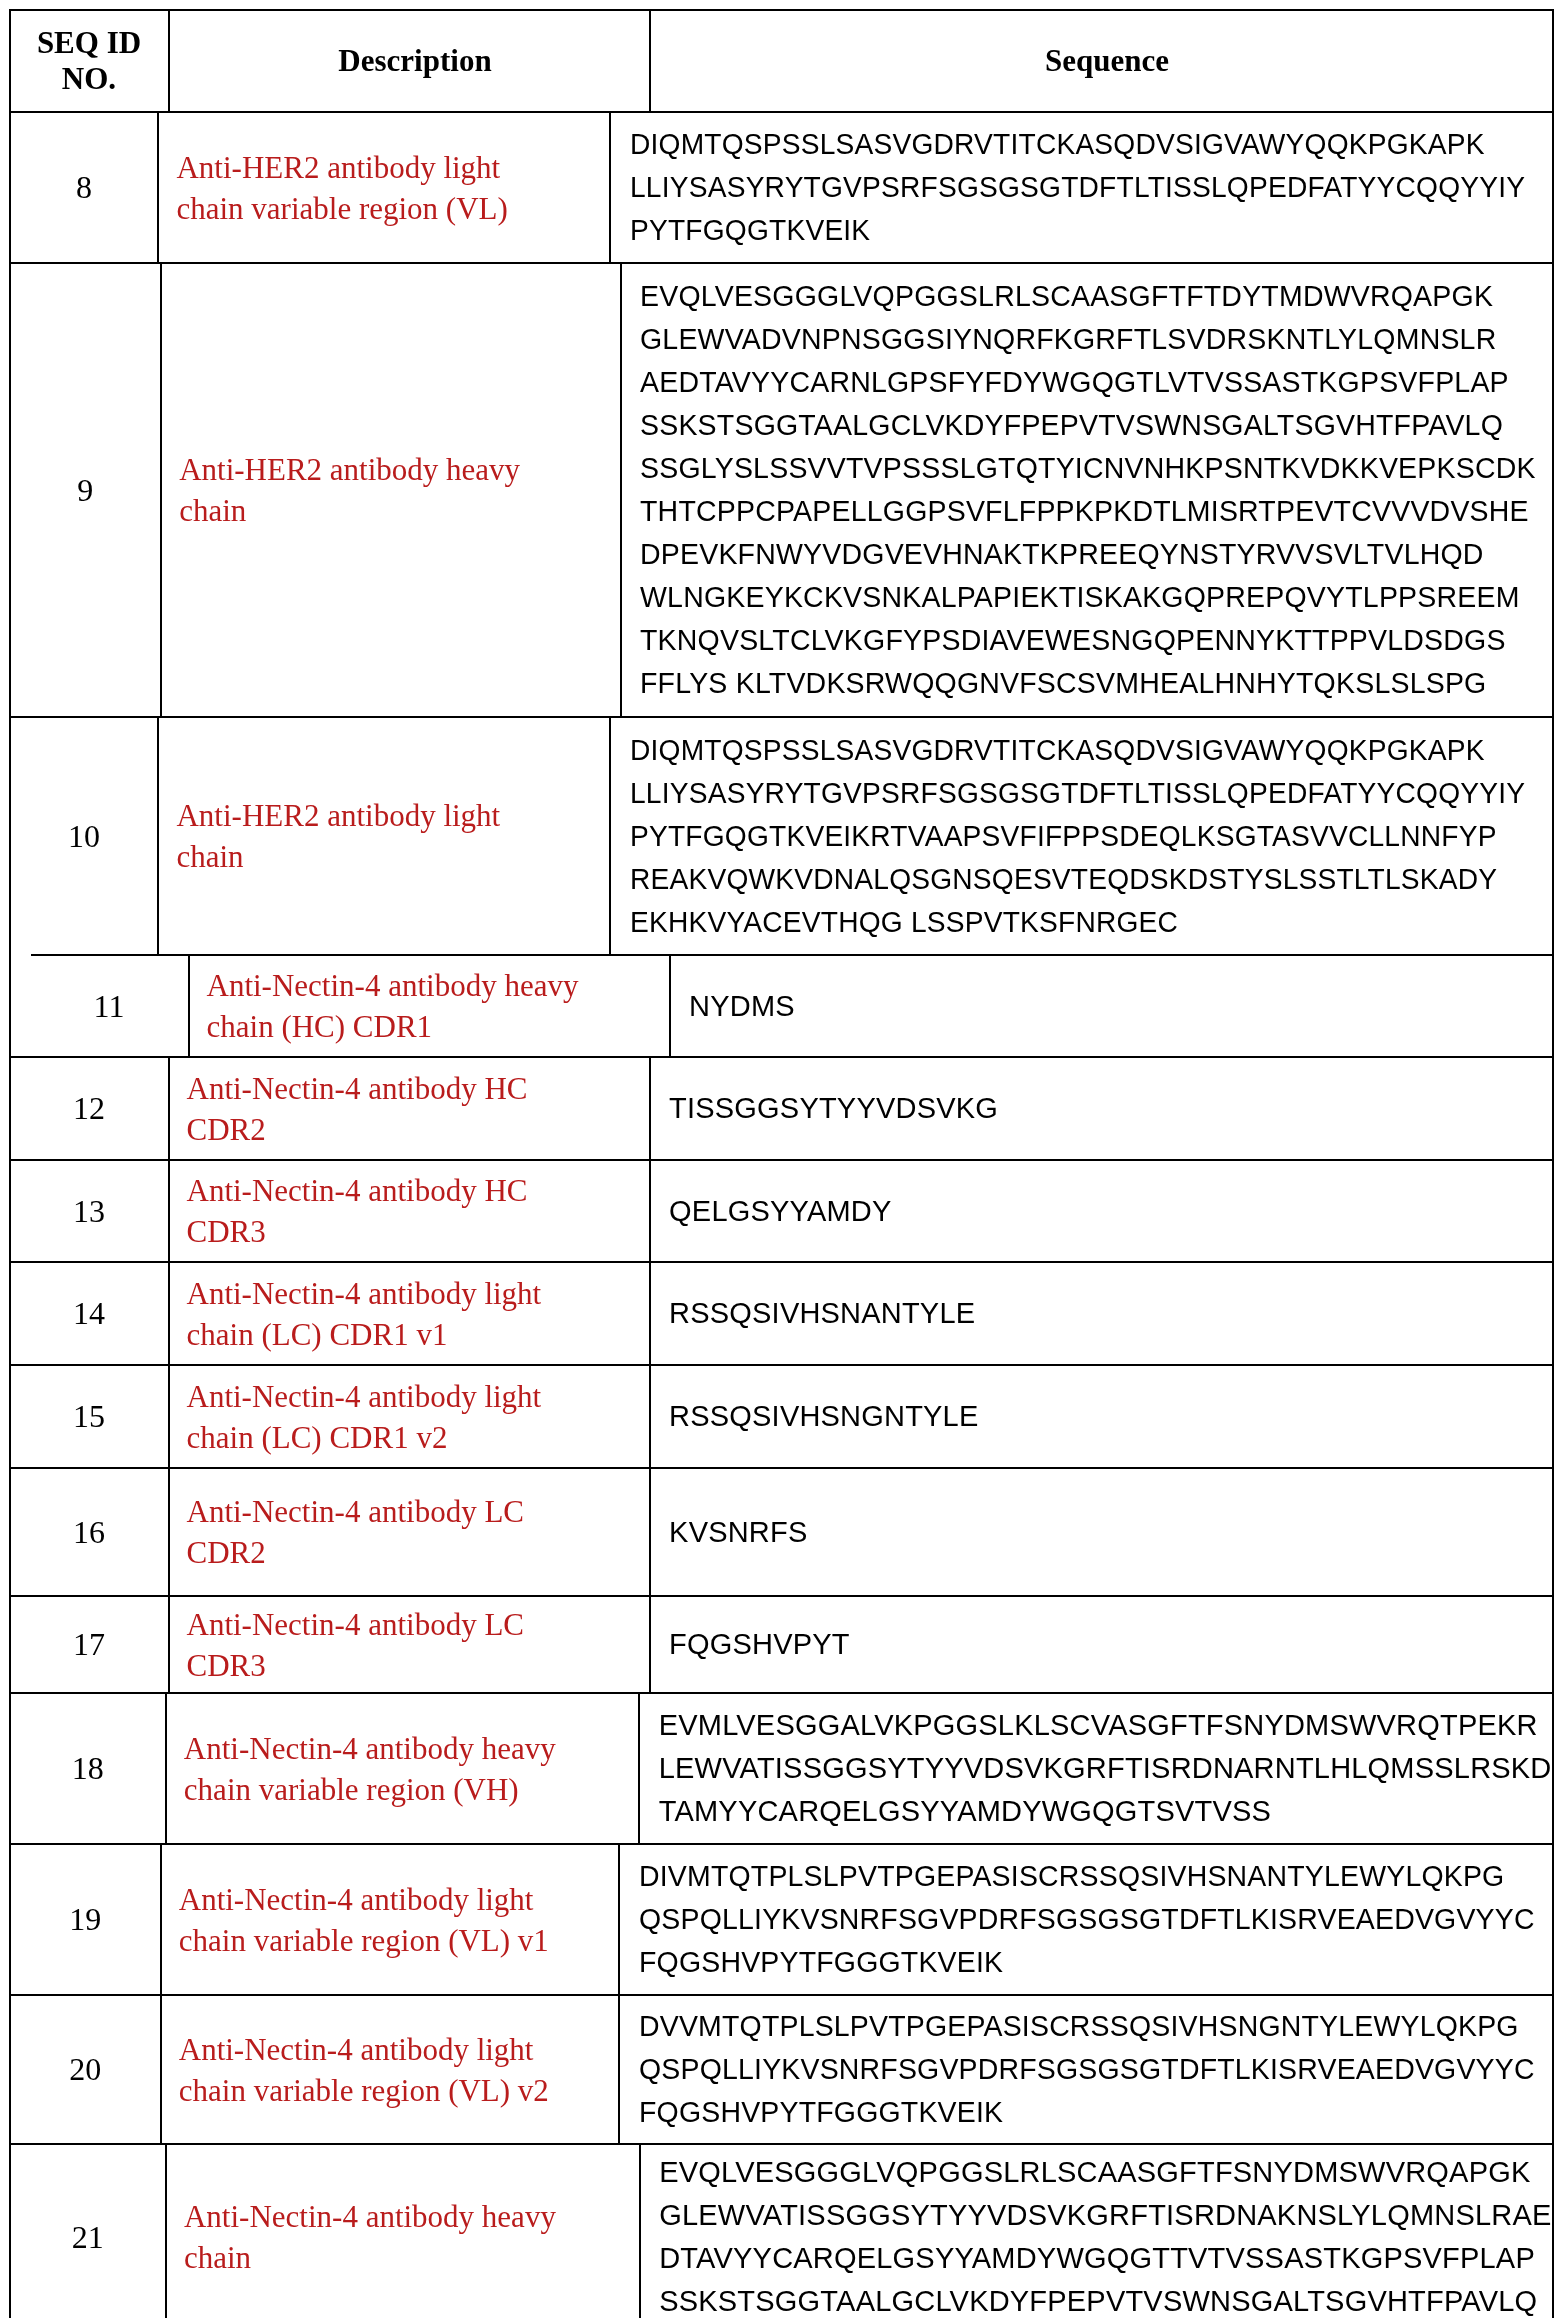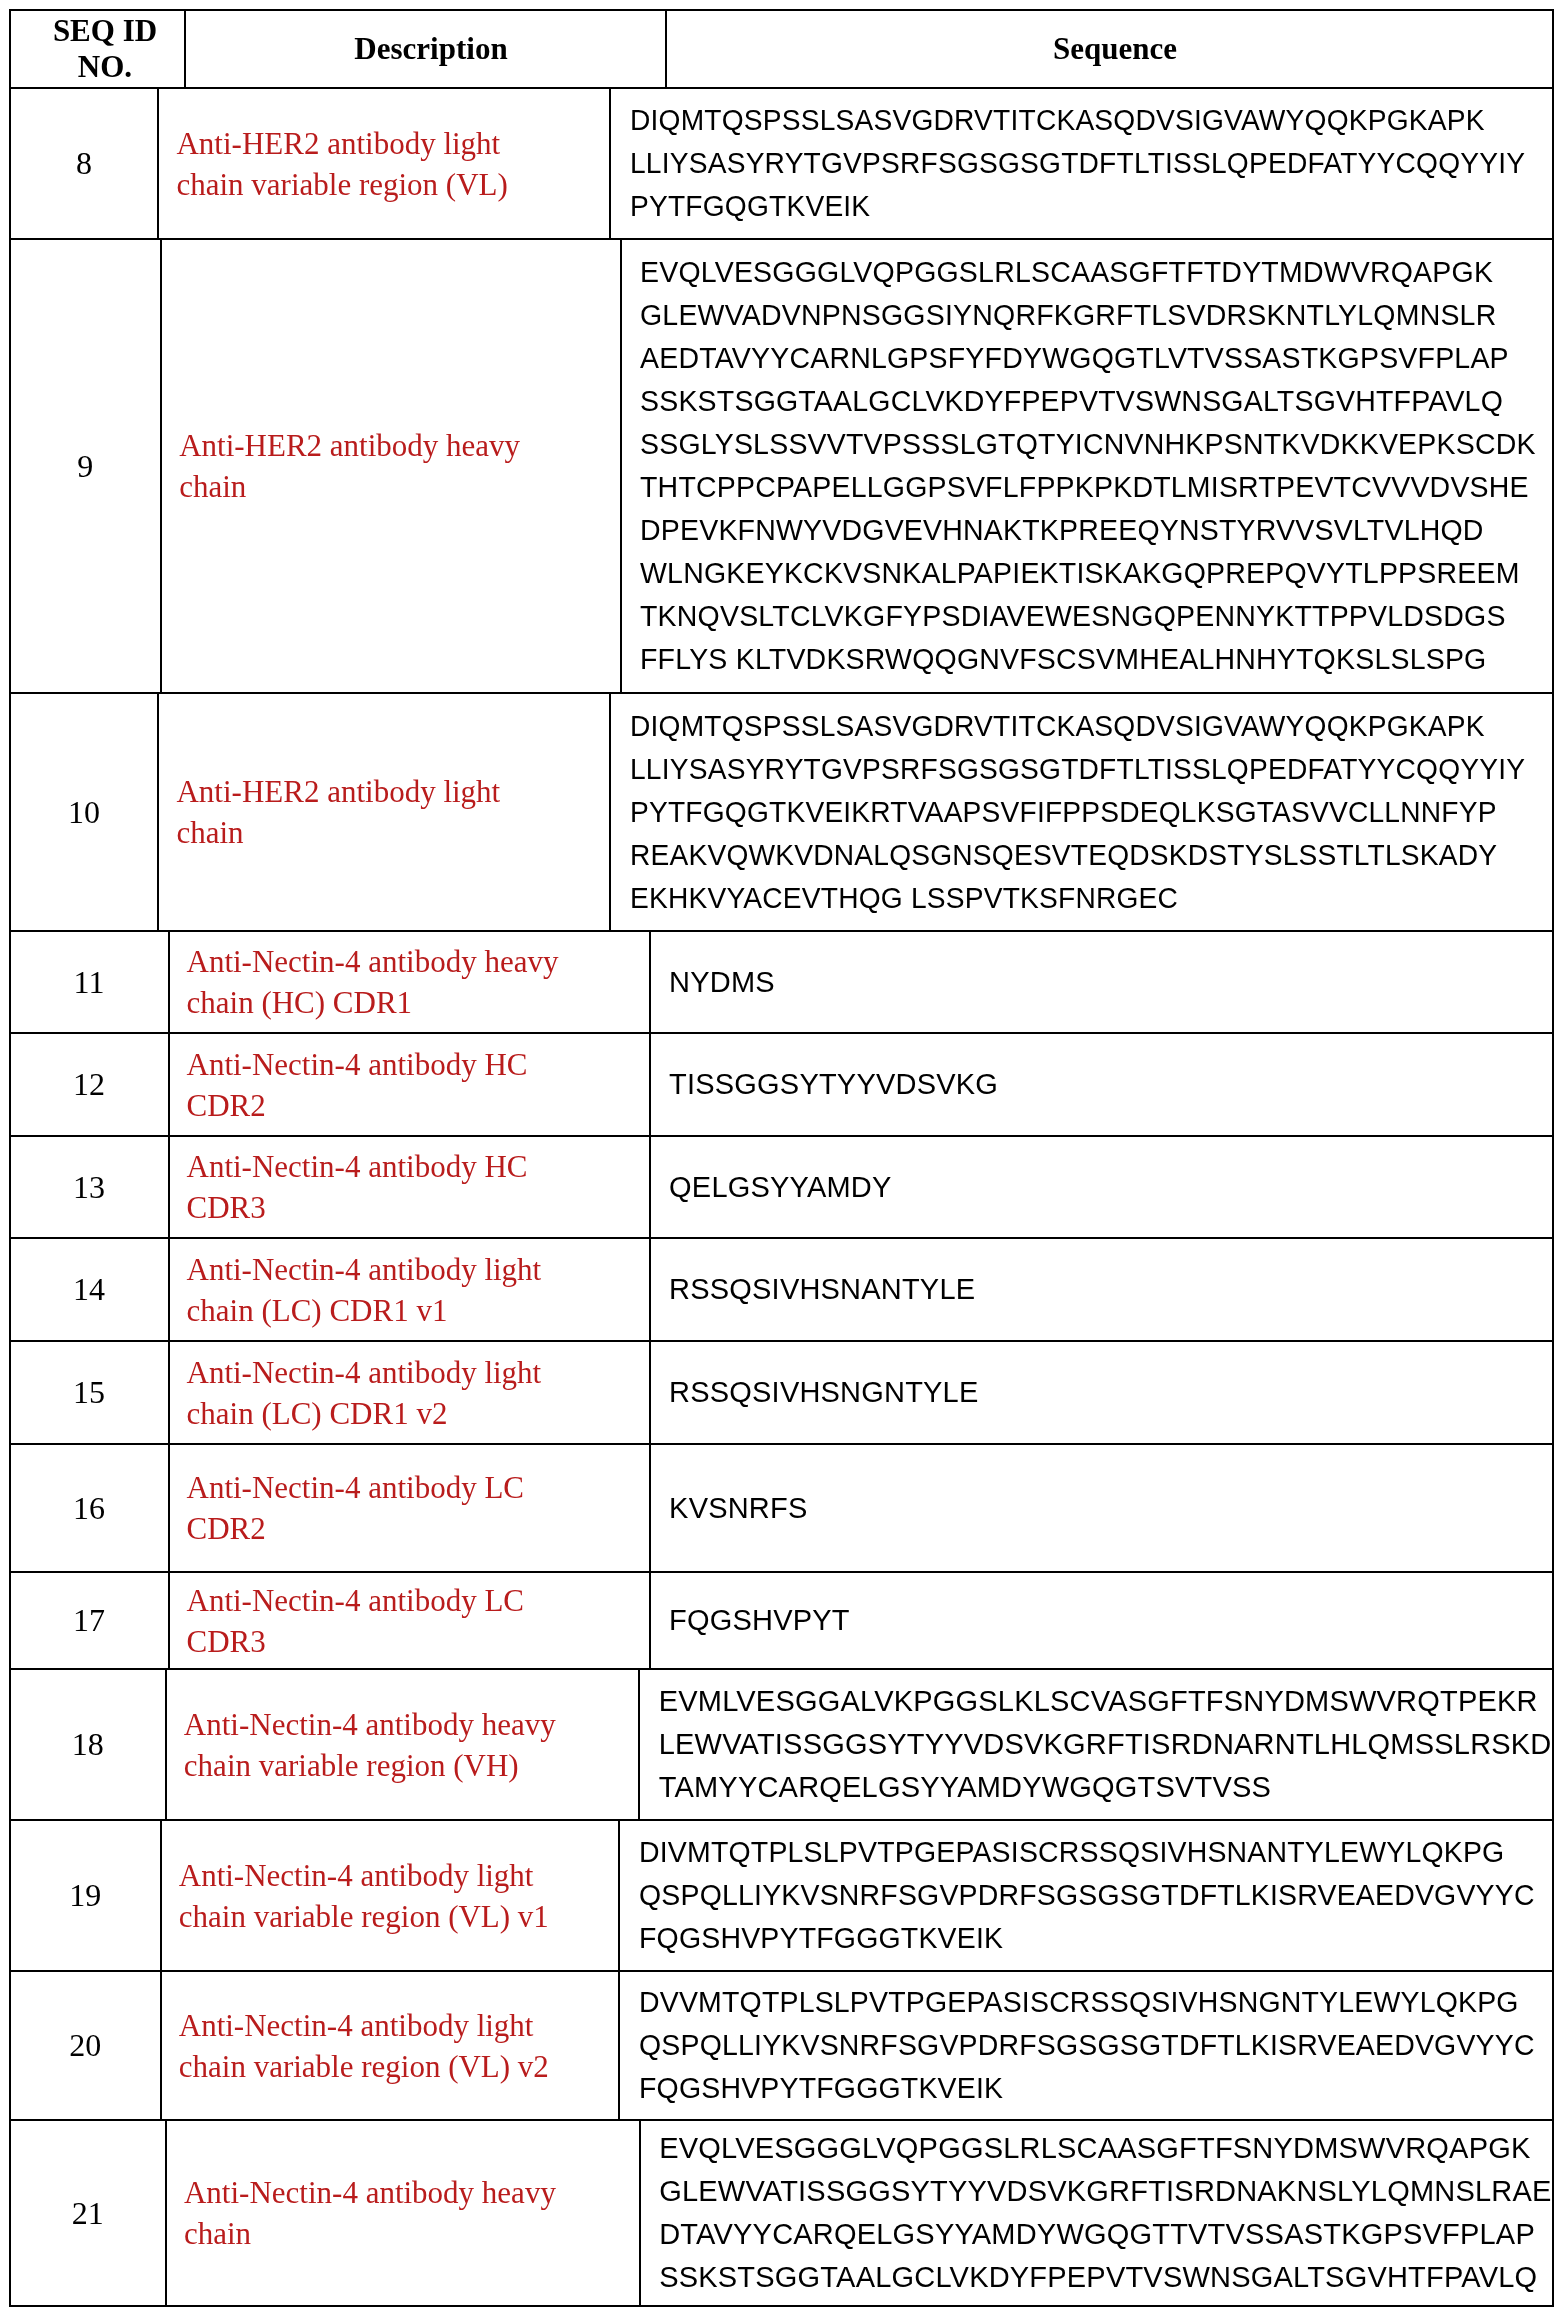--- a/index.html
+++ b/index.html
@@ -22,21 +22,21 @@
           line-height: 41px; color: #b91c1c; }
   .desc .ln { display: block; white-space: nowrap; }
   .seq { font-family: "Liberation Sans", "DejaVu Sans", sans-serif; font-size: 29px;
          line-height: 43px; color: #000; letter-spacing: 0.2px; }
   .seq .ln { display: block; white-space: nowrap; transform-origin: left center; }
 </style>
 </head>
 <body>
 
 <div class="table">
-  <div class="row first" style="height:76px;margin-left:16px;">
+  <div class="row first" style="height:100px;">
     <div class="cell c-id">
       <div class="hdr">
         <div>SEQ ID</div>
         <div>NO.</div>
       </div>
     </div>
     <div class="cell c-desc hdr-cell">
       <div class="hdr">Description</div>
     </div>
     <div class="cell c-seq hdr-cell">
@@ -100,21 +100,21 @@
         <div class="cell c-seq">
           <div class="seq">
             <span class="ln" style="transform: scaleX(0.971);">DIQMTQSPSSLSASVGDRVTITCKASQDVSIGVAWYQQKPGKAPK</span>
             <span class="ln" style="transform: scaleX(0.971);">LLIYSASYRYTGVPSRFSGSGSGTDFTLTISSLQPEDFATYYCQQYYIY</span>
             <span class="ln" style="transform: scaleX(0.971);">PYTFGQGTKVEIKRTVAAPSVFIFPPSDEQLKSGTASVVCLLNNFYP</span>
             <span class="ln" style="transform: scaleX(0.971);">REAKVQWKVDNALQSGNSQESVTEQDSKDSTYSLSSTLTLSKADY</span>
             <span class="ln" style="transform: scaleX(0.971);">EKHKVYACEVTHQG LSSPVTKSFNRGEC</span>
           </div>
         </div>
       </div>
-      <div class="row" style="height: 102px;">
+      <div class="row" style="height: 102px; margin-left: 20px;">
         <div class="cell c-id">
           <span class="idtxt">11</span>
         </div>
         <div class="cell c-desc">
           <div class="desc">
             <span class="ln">Anti-Nectin-4 antibody heavy</span>
             <span class="ln">chain (HC) CDR1</span>
           </div>
         </div>
         <div class="cell c-seq">

